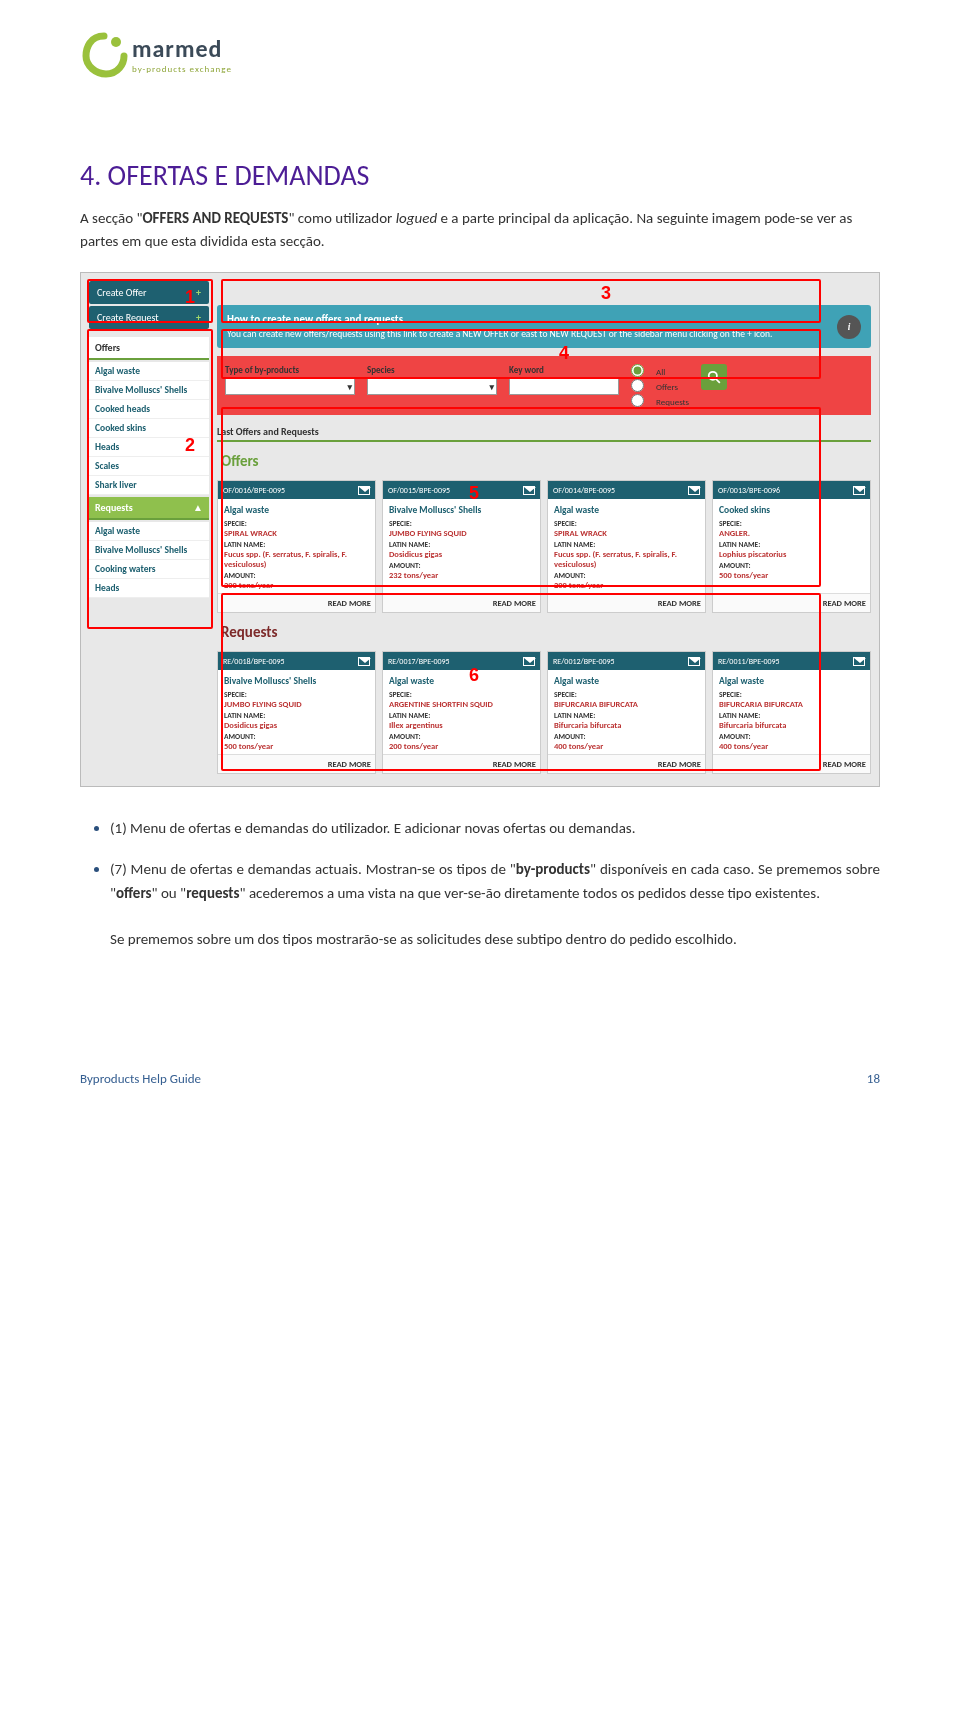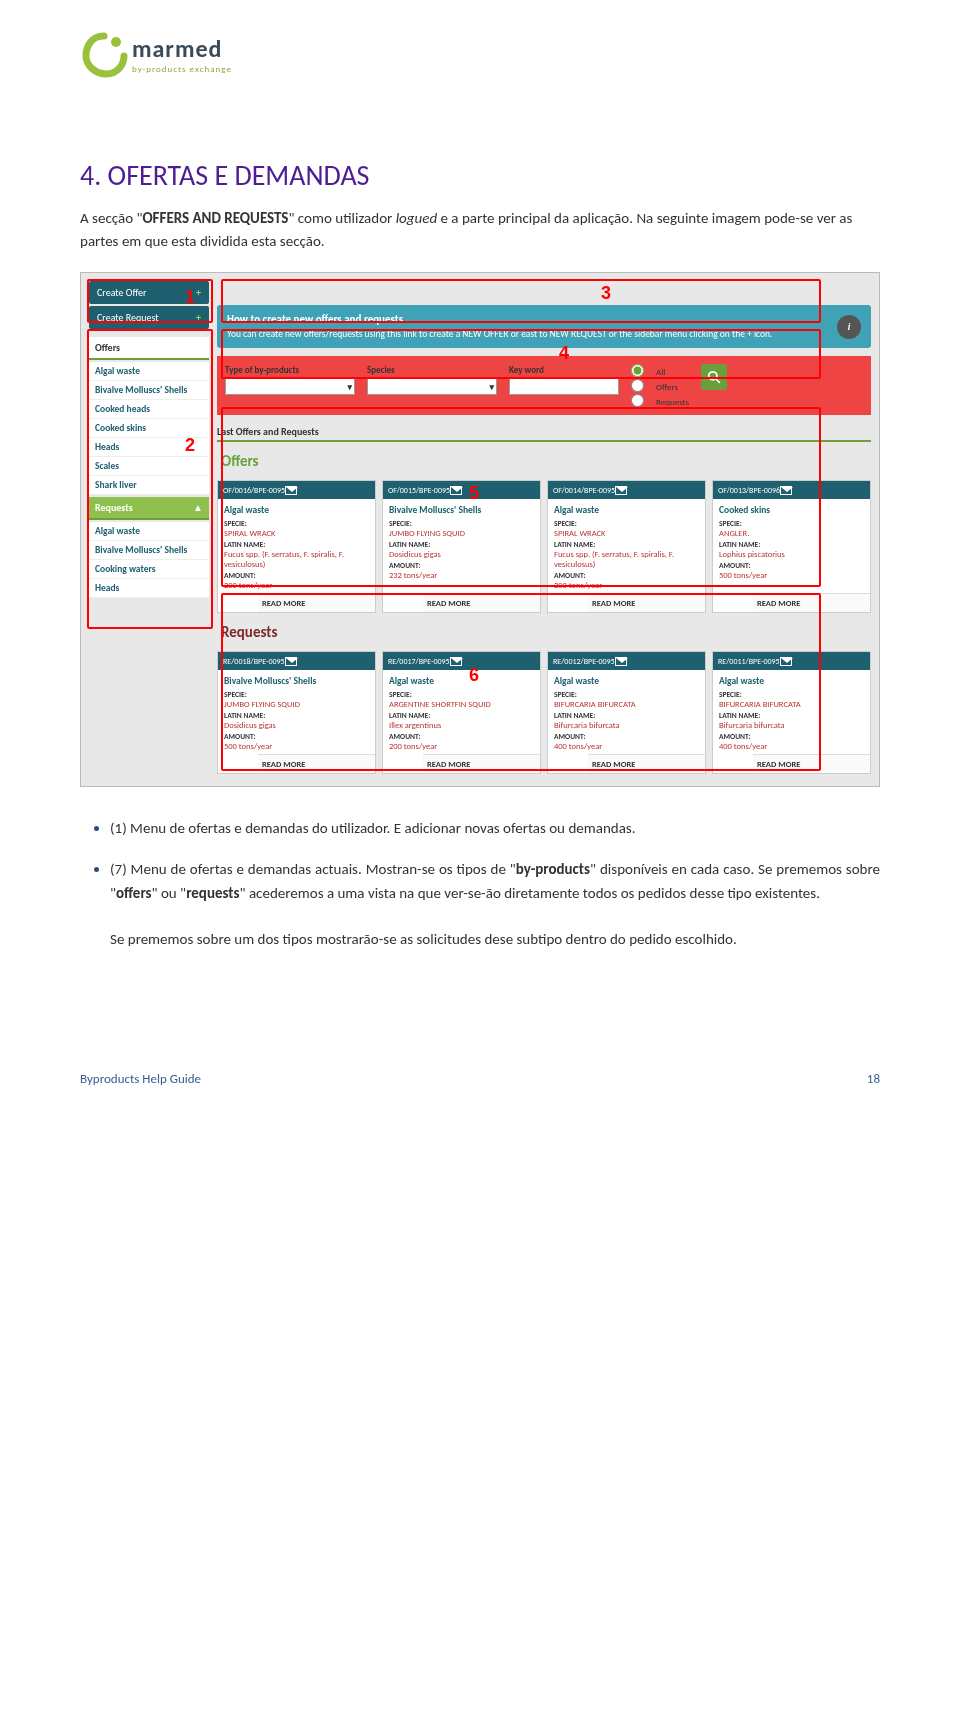--- a/index.html
+++ b/index.html
@@ -30,28 +30,28 @@
   .radio-col{ font-size:9px; color:#333; display:flex; flex-direction:column; gap:2px; font-weight:700;}
   .radio-col label{display:flex;align-items:flex-end;gap:12px;font-weight:400;}
   .radio-col input{accent-color:#6aa03c;}
   .search-btn{ width:26px;height:26px; background:#6aa03c; border-radius:3px; display:flex;align-items:center;justify-content:center;color:#fff;}
   .section-hdr{ font-size:10px; font-weight:700; color:#333; border-bottom:2px solid #6aa03c; padding:2px 0;}
   .group-title{ font-size:15px; font-weight:700; padding:2px 4px;}
   .group-title.offers{ color:#6aa03c;}
   .group-title.requests{ color:#7d2a2a;}
   .card-row{ display:flex; gap:6px;}
   .card{ flex:1; background:#fff; border:1px solid #ccc; display:flex; flex-direction:column; font-size:8.5px;}
-  .card-hdr{ background:#1e6070; color:#fff; padding:4px 5px; display:flex; justify-content:flex-start; align-items:center; font-size:8px;}
+  .card-hdr{ background:#1e6070; color:#fff; padding:4px 5px; display:flex; justify-content:space-between; align-items:center; font-size:8px;}
   .env{ width:12px;height:9px;border:1px solid #fff;position:relative;}
   .env:before{content:"";position:absolute;left:0;right:0;top:0;border-left:6px solid transparent;border-right:6px solid transparent;border-top:5px solid #fff;}
   .card-body{ padding:5px 6px 3px 6px; flex:1;}
   .card-body .title{ color:#1e6070; font-weight:700; font-size:9.5px; margin-bottom:3px;}
   .card-body .lbl{ font-weight:700; color:#333; font-size:7.5px; margin-top:2px;}
-  .card-body .val{ color:#b33; font-weight:400; font-size:8.5px;}
-  .card-foot{ background:#fafafa; border-top:1px solid #ddd; text-align:left; padding:4px; font-size:8.5px; font-weight:700; color:#333;margin-left:40px;}
+  .card-body .val{ color:#b33; font-weight:700; font-size:8.5px;}
+  .card-foot{ background:#fafafa; border-top:1px solid #ddd; text-align:right; padding:4px; font-size:8.5px; font-weight:700; color:#333;}
   .redbox{ position:absolute; border:2px solid red; border-radius:2px;}
   .num{ position:absolute; color:red; font-weight:700; font-size:18px; font-family:Arial; }
   ul.bullets{ margin:16px 0 30px 30px; list-style:disc; }
   ul.bullets li{ margin-bottom:18px; font-size:15px; line-height:1.55; color:#333; text-align:justify;}
   ul.bullets li::marker{ color:#2a4f7c; }
   .blue-text{ color:#1f3a5f; }
   .footer{ display:flex; justify-content:space-between; color:#365f91; font-size:13px; margin-top:120px;}
 </style>
 </head>
 <body>

